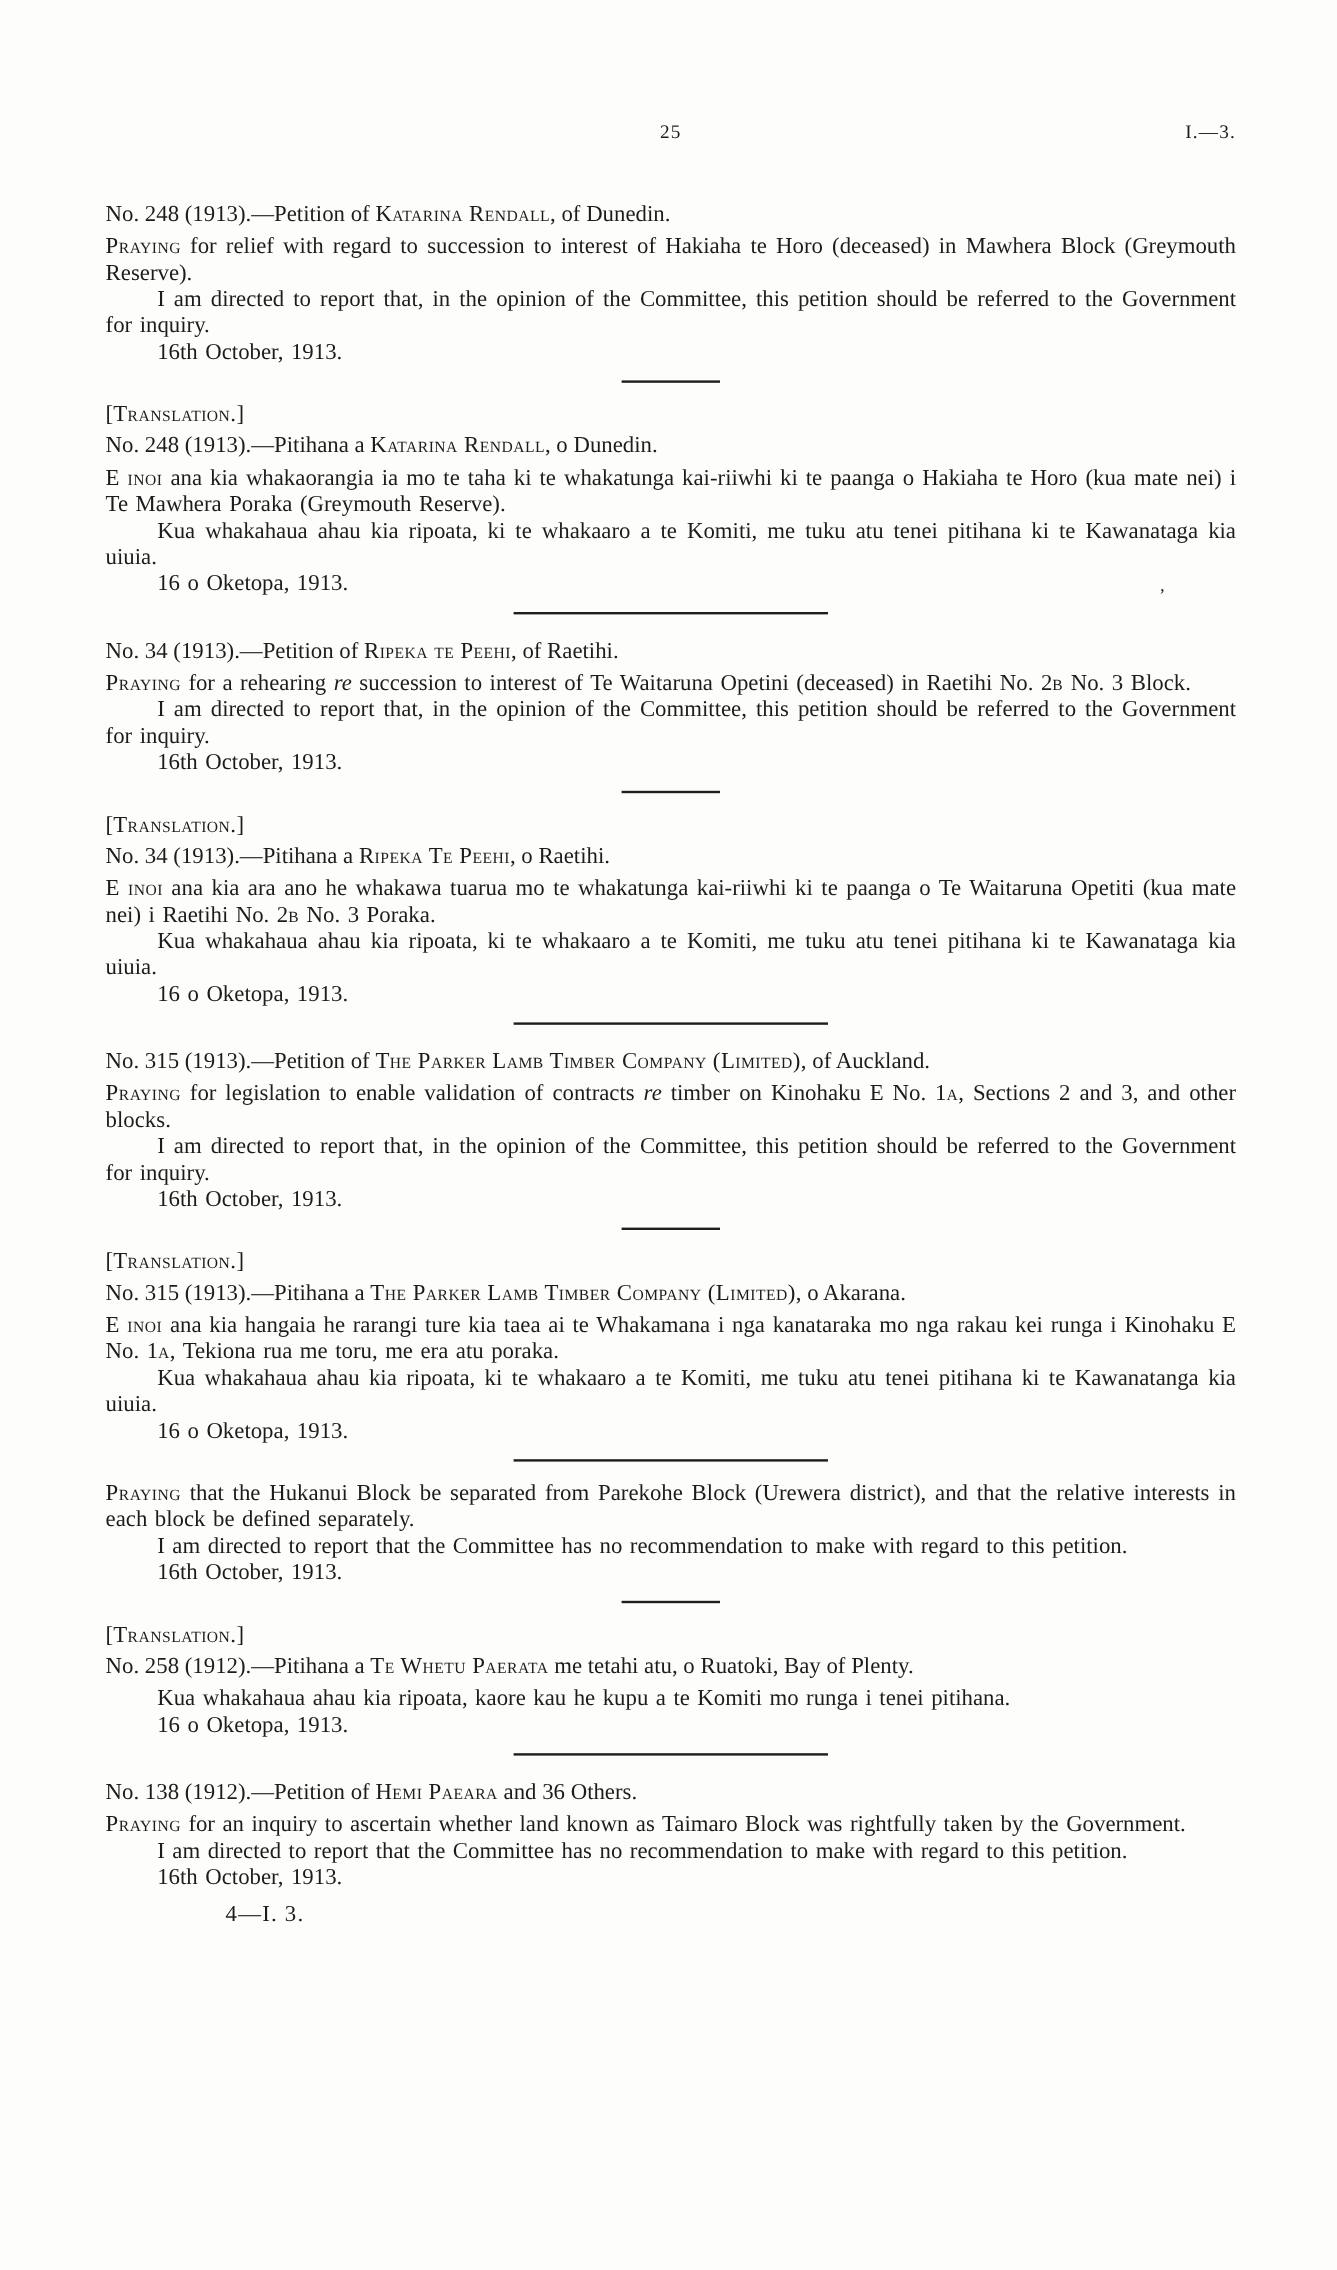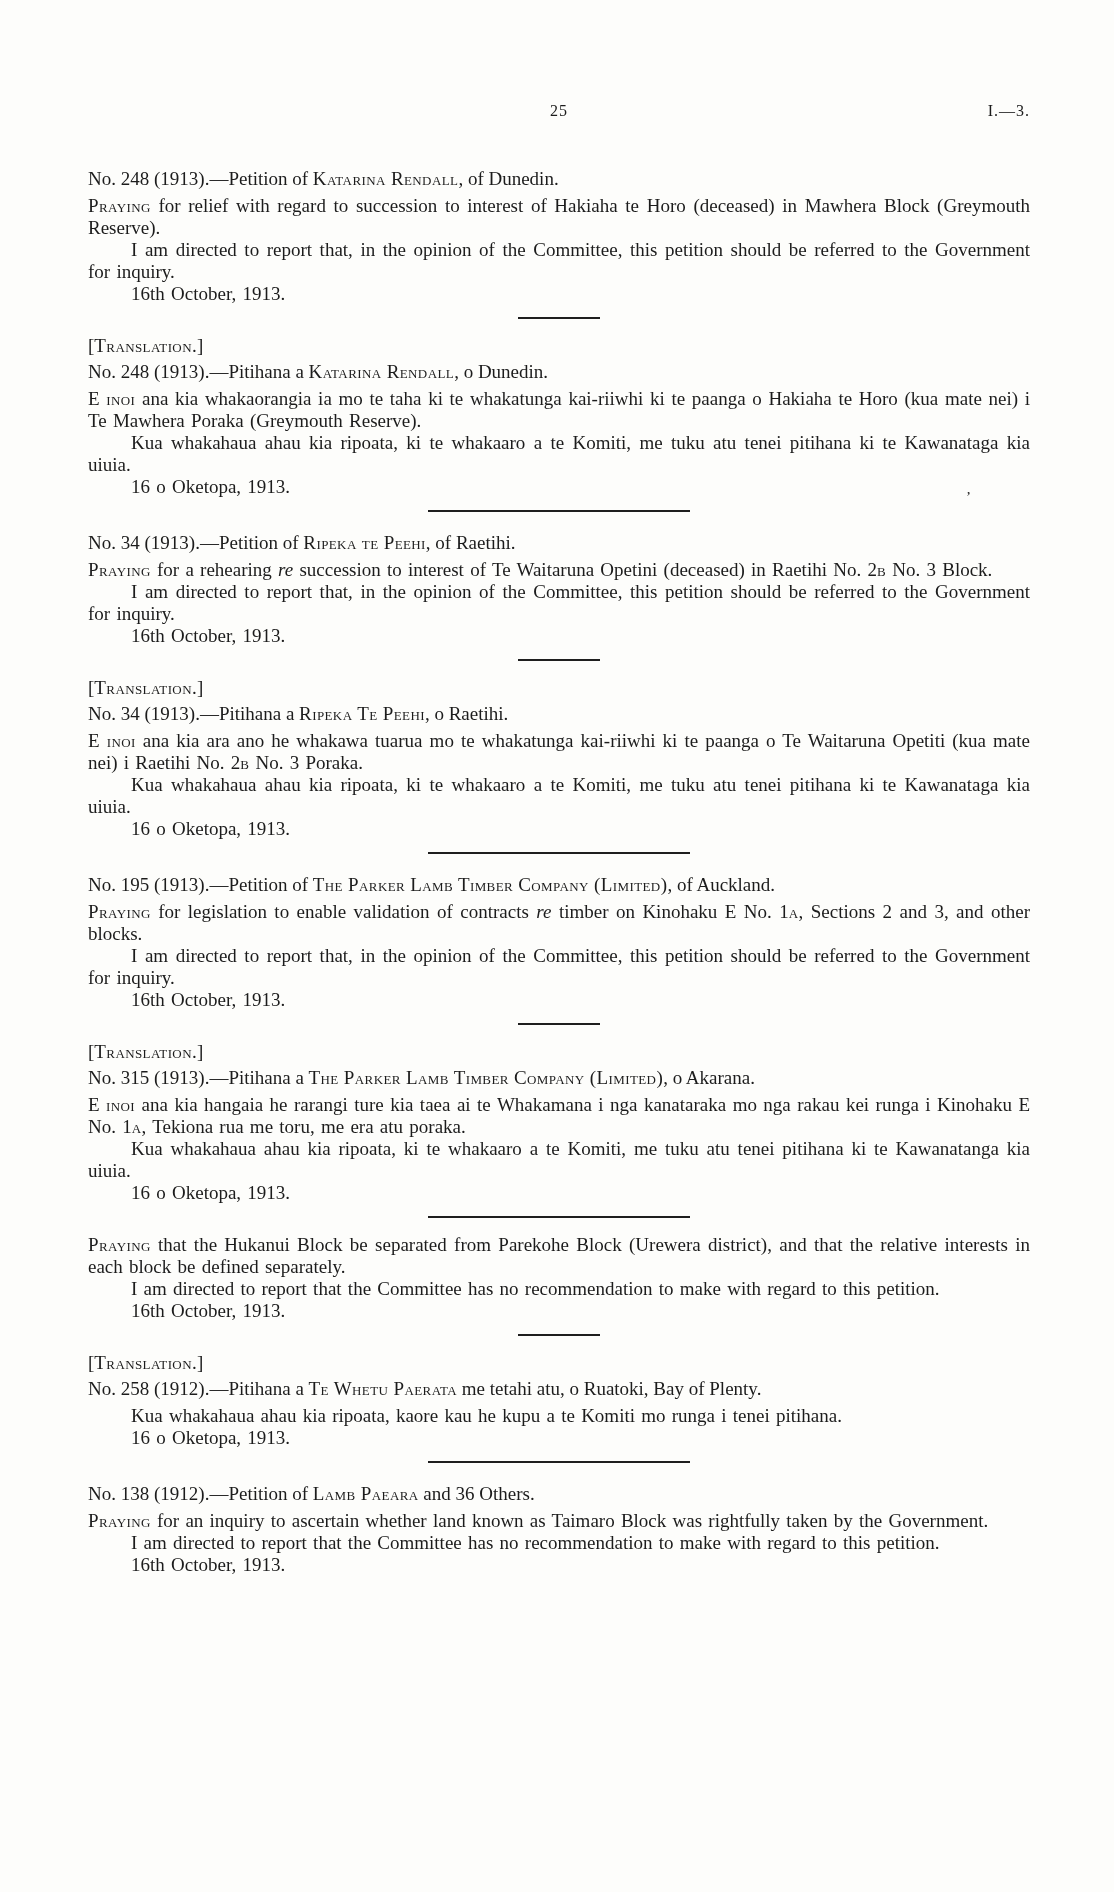--- a/index.html
+++ b/index.html
@@ -71,21 +71,21 @@
       <div class="rule short"></div>
       <section class="petition-section">
         <p class="translation-label"><span>[</span><span class="sc">Translation.</span><span>]</span></p>
         <p class="heading"><span>No. 34 (1913).—Pitihana a </span><span class="sc">Ripeka Te Peehi</span><span>, o Raetihi.</span></p>
         <p class="para lead"><span>E </span><span class="sc">inoi</span><span> ana kia ara ano he whakawa tuarua mo te whakatunga kai-riiwhi ki te paanga o Te Waitaruna Opetiti (kua mate nei) i Raetihi No. 2</span><span class="sc">b</span><span> No. 3 Poraka.</span></p>
         <p class="para indent"><span>Kua whakahaua ahau kia ripoata, ki te whakaaro a te Komiti, me tuku atu tenei pitihana ki te Kawanataga kia uiuia.</span></p>
         <p class="para date"><span>16 o Oketopa, 1913.</span></p>
       </section>
       <div class="rule long"></div>
       <section class="petition-section">
-        <p class="heading"><span>No. 195 (1913).—Petition of </span><span class="sc">The Parker Lamb Timber Company (Limited)</span><span>, of Auckland.</span></p>
+        <p class="heading"><span>No. 315 (1913).—Petition of </span><span class="sc">The Parker Lamb Timber Company (Limited)</span><span>, of Auckland.</span></p>
         <p class="para lead"><span class="sc">Praying</span><span> for legislation to enable validation of contracts </span><span class="it">re</span><span> timber on Kinohaku E No. 1</span><span class="sc">a</span><span>, Sections 2 and 3, and other blocks.</span></p>
         <p class="para indent"><span>I am directed to report that, in the opinion of the Committee, this petition should be referred to the Government for inquiry.</span></p>
         <p class="para date"><span>16th October, 1913.</span></p>
       </section>
       <div class="rule short"></div>
       <section class="petition-section">
         <p class="translation-label"><span>[</span><span class="sc">Translation.</span><span>]</span></p>
         <p class="heading"><span>No. 315 (1913).—Pitihana a </span><span class="sc">The Parker Lamb Timber Company (Limited)</span><span>, o Akarana.</span></p>
         <p class="para lead"><span>E </span><span class="sc">inoi</span><span> ana kia hangaia he rarangi ture kia taea ai te Whakamana i nga kanataraka mo nga rakau kei runga i Kinohaku E No. 1</span><span class="sc">a</span><span>, Tekiona rua me toru, me era atu poraka.</span></p>
         <p class="para indent"><span>Kua whakahaua ahau kia ripoata, ki te whakaaro a te Komiti, me tuku atu tenei pitihana ki te Kawanatanga kia uiuia.</span></p>
@@ -99,22 +99,23 @@
       </section>
       <div class="rule short"></div>
       <section class="petition-section">
         <p class="translation-label"><span>[</span><span class="sc">Translation.</span><span>]</span></p>
         <p class="heading"><span>No. 258 (1912).—Pitihana a </span><span class="sc">Te Whetu Paerata</span><span> me tetahi atu, o Ruatoki, Bay of Plenty.</span></p>
         <p class="para indent"><span>Kua whakahaua ahau kia ripoata, kaore kau he kupu a te Komiti mo runga i tenei pitihana.</span></p>
         <p class="para date"><span>16 o Oketopa, 1913.</span></p>
       </section>
       <div class="rule long"></div>
       <section class="petition-section">
-        <p class="heading"><span>No. 138 (1912).—Petition of </span><span class="sc">Lamb Paeara</span><span> and 36 Others.</span></p>
+        <p class="heading"><span>No. 138 (1912).—Petition of </span><span class="sc">Hemi Paeara</span><span> and 36 Others.</span></p>
         <p class="para lead"><span class="sc">Praying</span><span> for an inquiry to ascertain whether land known as Taimaro Block was rightfully taken by the Government.</span></p>
         <p class="para indent"><span>I am directed to report that the Committee has no recommendation to make with regard to this petition.</span></p>
         <p class="para date"><span>16th October, 1913.</span></p>
       </section>
     </main>
 
+  <div class="imprint">4—I. 3.</div>
 
   <span class="stray-mark">’</span>
 </div>
 
 </body></html>

